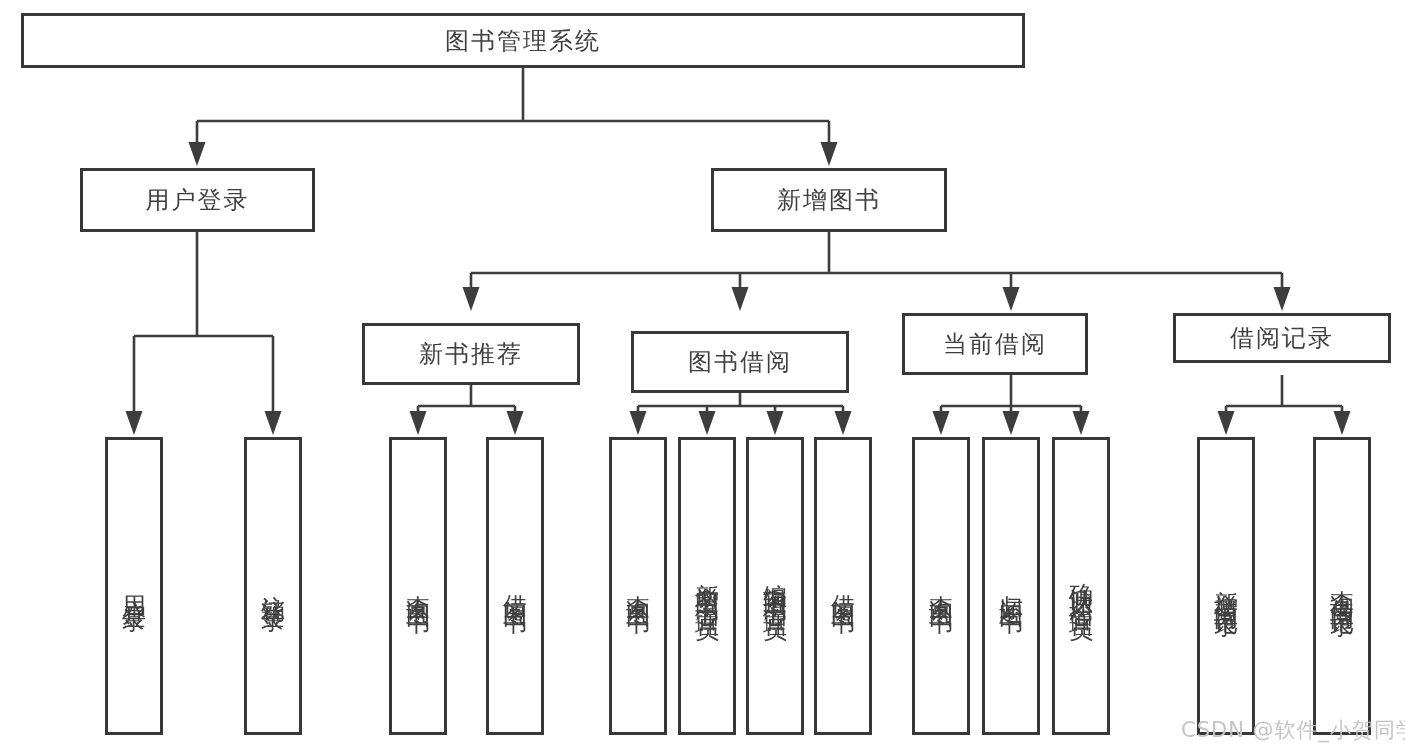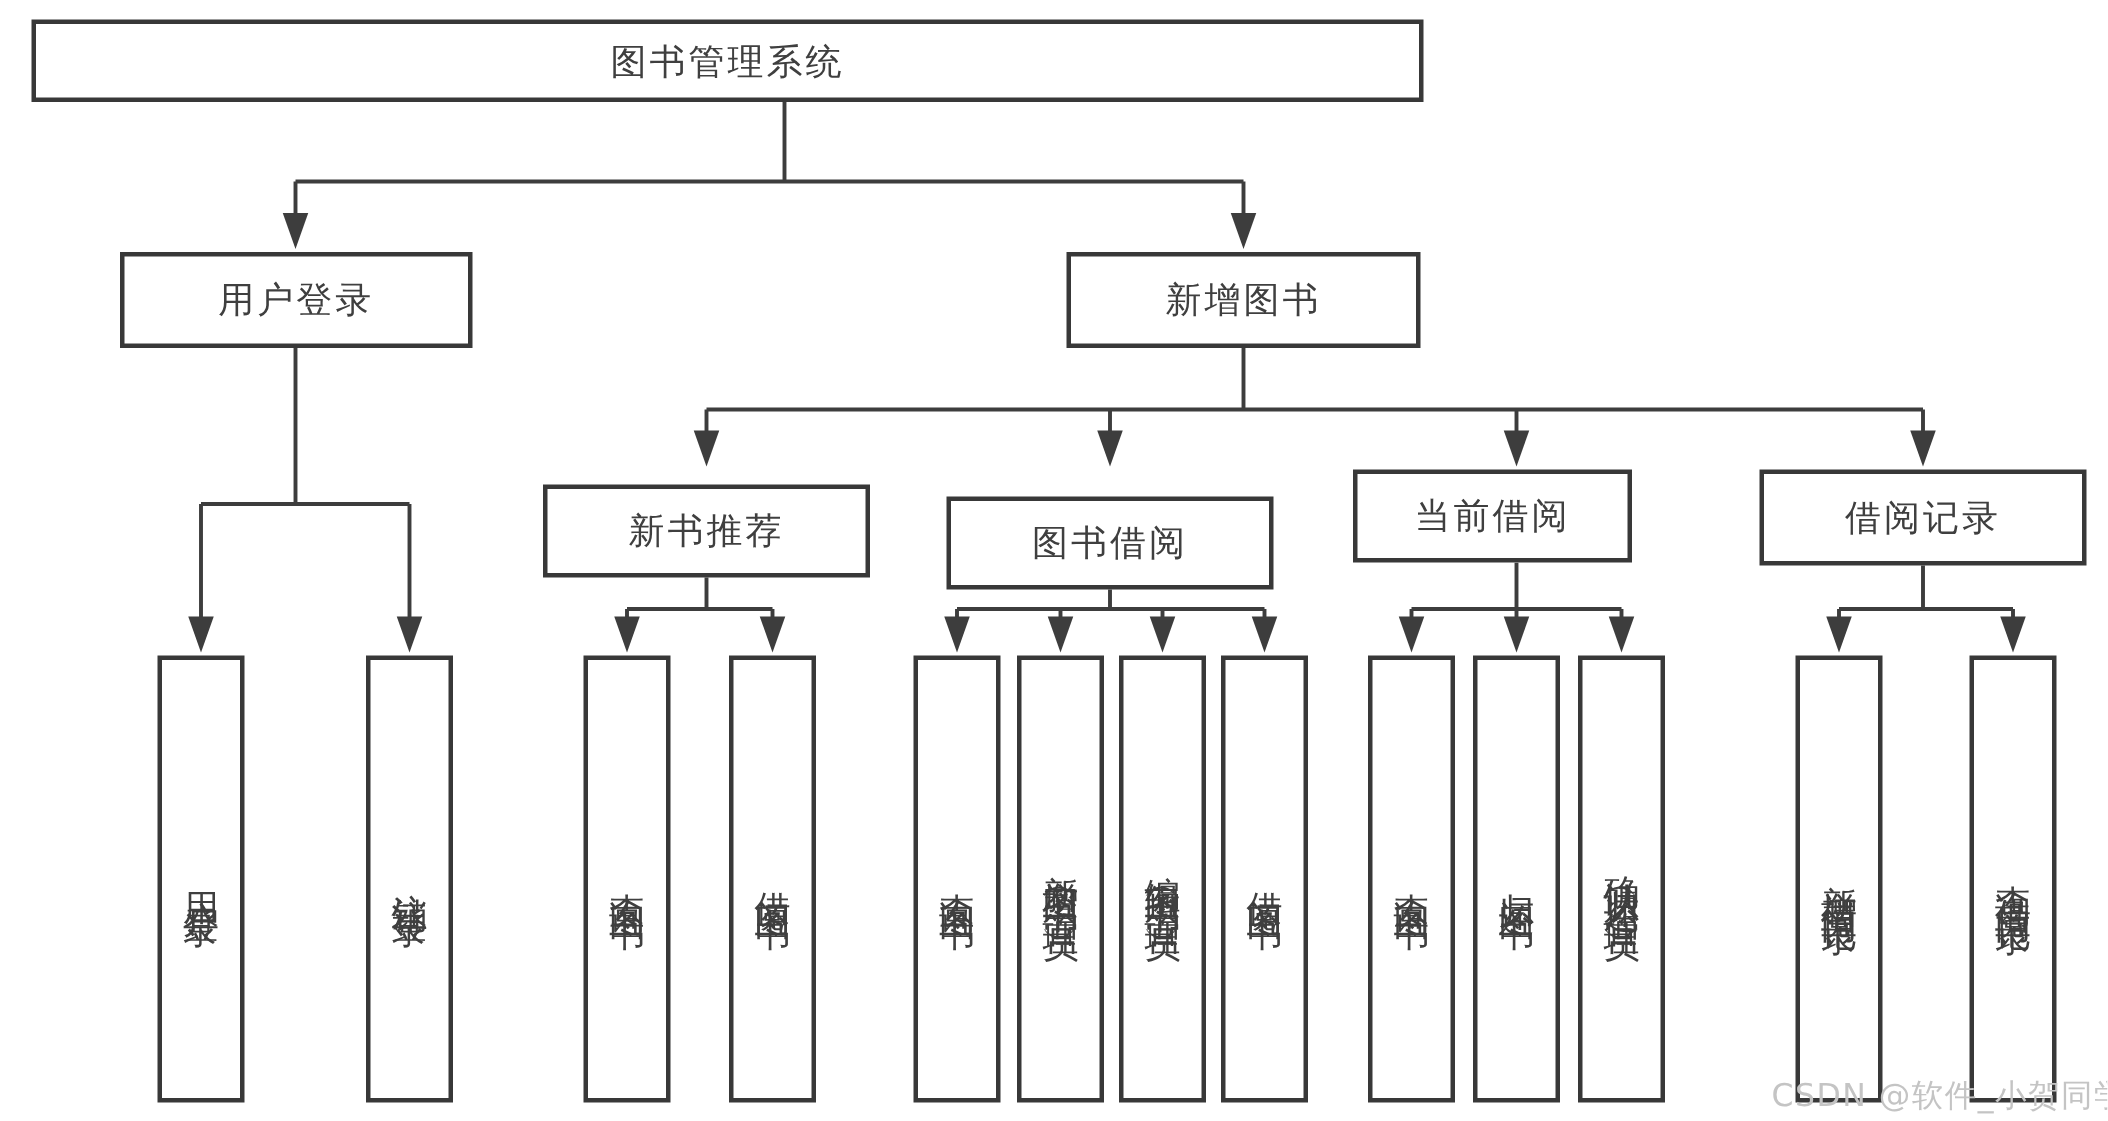--- a/index.html
+++ b/index.html
@@ -77,41 +77,41 @@
       <polygon points="1072.5,411 1089.5,411 1081,435"></polygon>
     </g>
 
     <g>
       <path d="M1282 375 V406 M1226 406 H1342 M1226 406 V415 M1342 406 V415"></path>
       <polygon points="1217.5,411 1234.5,411 1226,435"></polygon>
       <polygon points="1333.5,411 1350.5,411 1342,435"></polygon>
     </g>
   </svg>
 
-  <div class="box" style="left:21px;top:13px;width:928px;height:55px;">
+  <div class="box" style="left:21px;top:13px;width:1004px;height:55px;">
     <span class="hlabel">图书管理系统</span>
   </div>
 
   <div class="box" style="left:80px;top:168px;width:235px;height:64px;">
     <span class="hlabel">用户登录</span>
   </div>
   <div class="box" style="left:711px;top:168px;width:236px;height:64px;">
     <span class="hlabel">新增图书</span>
   </div>
 
   <div class="box" style="left:362px;top:323px;width:218px;height:62px;align-items:center;">
     <span class="hlabel">新书推荐</span>
   </div>
   <div class="box" style="left:631px;top:331px;width:218px;height:62px;">
     <span class="hlabel">图书借阅</span>
   </div>
   <div class="box" style="left:902px;top:313px;width:186px;height:62px;">
     <span class="hlabel">当前借阅</span>
   </div>
-  <div class="box" style="left:1173px;top:313px;width:218px;height:64px;">
+  <div class="box" style="left:1173px;top:313px;width:218px;height:50px;">
     <span class="hlabel">借阅记录</span>
   </div>
 
   <div class="box leaf" style="left:105px;top:437px;width:58px;height:298px;">
     <span class="vlabel">用户登录</span>
   </div>
   <div class="box leaf" style="left:244px;top:437px;width:58px;height:298px;">
     <span class="vlabel">注销登录</span>
   </div>
 

